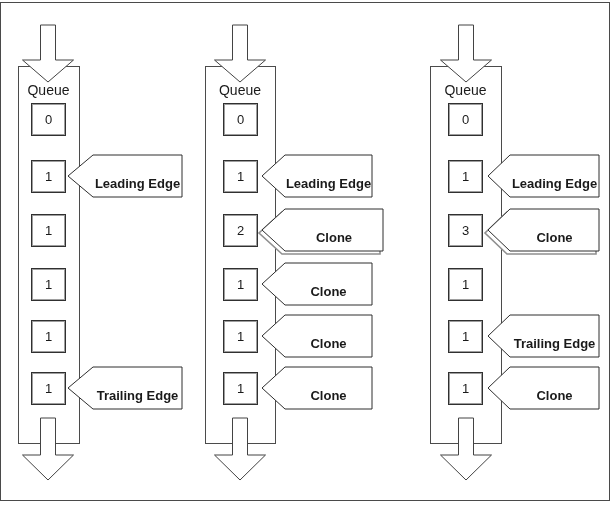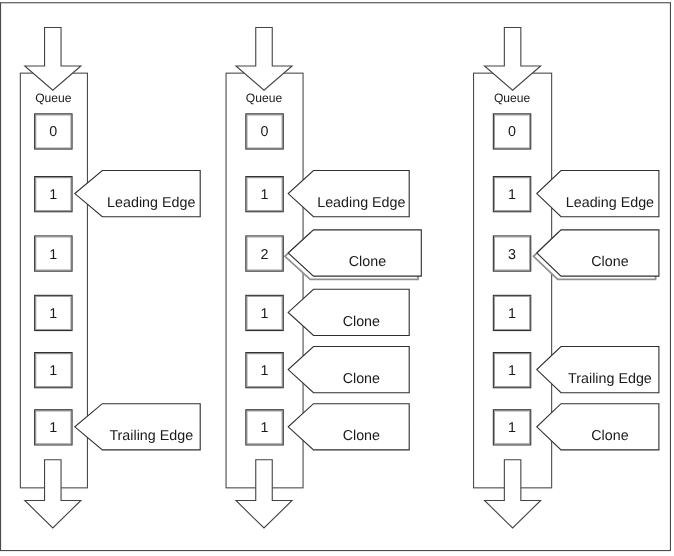--- a/index.html
+++ b/index.html
@@ -8,37 +8,37 @@
     font-family:"Liberation Sans", sans-serif;color:#1a1a1a;overflow:hidden;
   }
   #shapes{position:absolute;left:0;top:0;width:613px;height:505px;}
   .container-rect{fill:#ffffff;stroke:#4b4b4b;stroke-width:1;}
   .arrow{fill:#ffffff;stroke:#434343;stroke-width:1;}
   .callout{fill:#ffffff;stroke:#2e2e2e;stroke-width:1;}
   .callout-shadow{fill:#ffffff;stroke:#8f8f8f;stroke-width:1.6;}
   .page-border{fill:none;stroke:#4a4a4a;stroke-width:1;}
   .queue-label{
     position:absolute;top:84px;height:13px;line-height:13px;
-    font-size:11px;text-align:center;
+    font-size:14px;text-align:center;
   }
   .qbox{
     position:absolute;width:35px;height:33px;box-sizing:border-box;
     background:#fff;border:1px solid #303030;
     box-shadow:inset 0 0 0 1px #9e9e9e;
     display:flex;align-items:center;justify-content:center;
     font-size:13px;
   }
   .c1 .qbox{left:31px;}
   .c2 .qbox{left:223px;}
   .c3 .qbox{left:448px;}
   .r1{top:103px;} .r2{top:160px;} .r3{top:214px;}
   .r4{top:268px;} .r5{top:320px;} .r6{top:372px;}
   .callout-label{
     position:absolute;height:56px;display:flex;align-items:center;justify-content:center;
-    font-size:13px;white-space:nowrap;
+    font-size:13px;white-space:nowrap;font-weight:bold;
   }
   .cl-1{left:93px;width:89px;}
   .cl-2{left:285px;width:87px;}
   .cl-2w{left:285px;width:98px;}
   .cl-3{left:510px;width:89px;}
   .cy2{top:155px;} .cy3{top:209px;} .cy4{top:263px;} .cy5{top:315px;} .cy6{top:367px;}
   .lbl1{left:18px;width:61px;}
   .lbl2{left:205px;width:70px;}
   .lbl3{left:430px;width:71px;}
 </style>

